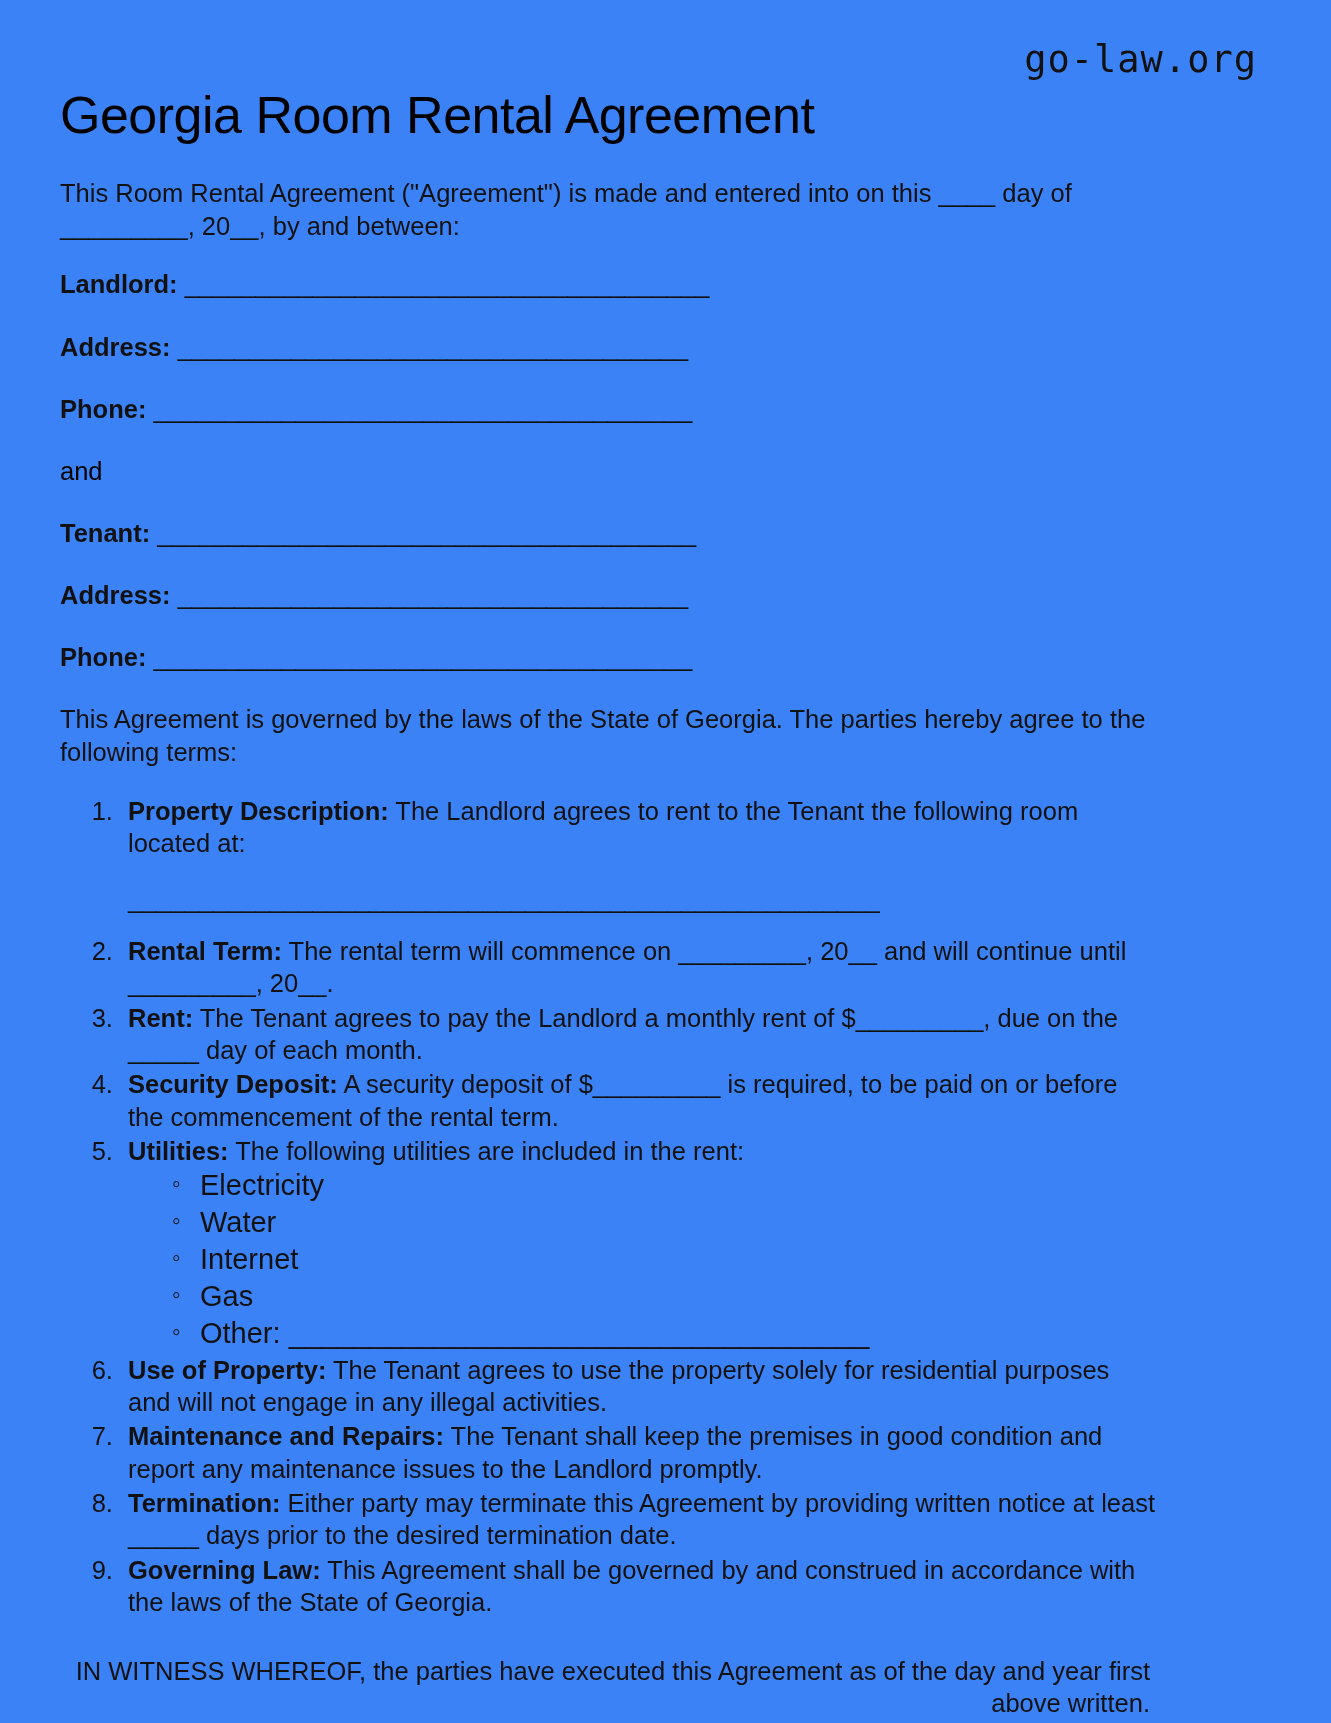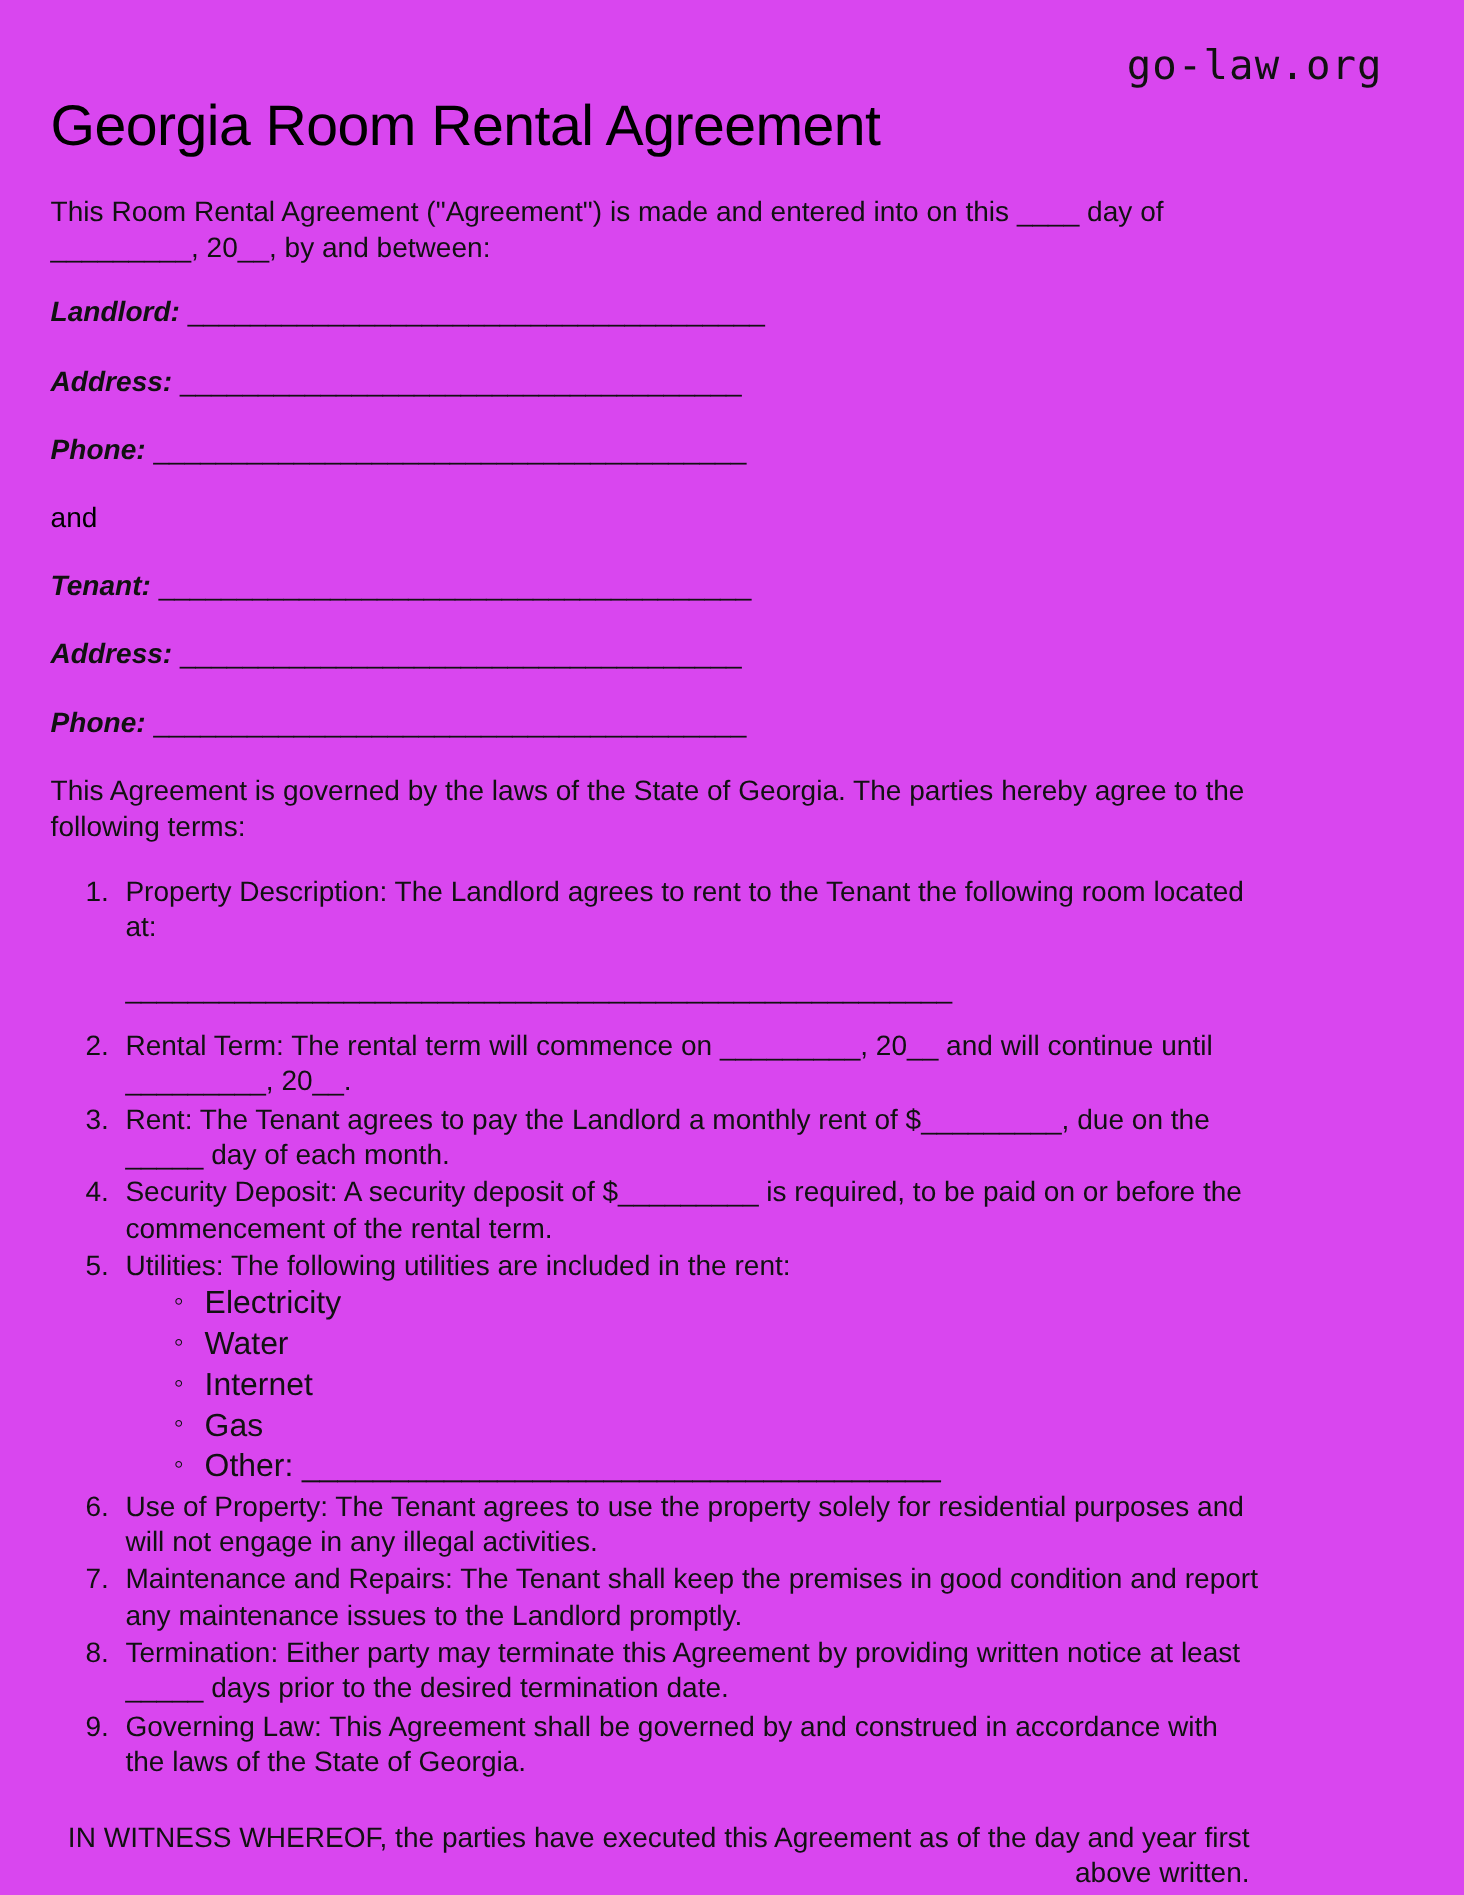--- a/index.html
+++ b/index.html
@@ -12,22 +12,22 @@
     height: 1723px;
     font-family: "Liberation Sans", sans-serif;
     color: #000000;
     position: relative;
     overflow: hidden;
   }
   .page {
     box-sizing: border-box;
     width: 1331px;
     min-height: 1723px;
-    padding: 40px 70px 0 46px;
-    background: #d946ef;
+    padding: 40px 70px 0 60px;
+    background: #3b82f6;
     position: relative;
   }
   .brand {
     position: absolute;
     top: 38px;
     right: 74px;
     font-family: "DejaVu Sans Mono", "Liberation Mono", monospace;
     font-size: 37px;
     letter-spacing: 1px;
     color: #111111;
@@ -52,21 +52,20 @@
   }
   .field-row {
     font-size: 25.5px;
     line-height: 1.3;
     margin: 0 0 29px 0;
     color: #111111;
     white-space: nowrap;
   }
   .field-row .lbl {
     font-weight: bold;
-    font-style: italic;
   }
   .blank {
     letter-spacing: 0px;
     text-align: right;
   }
   .and-line {
     font-size: 25.5px;
     line-height: 1.3;
     margin: 0 0 29px 0;
   }
@@ -76,21 +75,21 @@
     font-size: 25.5px;
     line-height: 1.27;
     color: #111111;
   }
   ol.terms > li {
     margin: 0 0 2px 0;
     padding-left: 8px;
     max-width: 1030px;
   }
   ol.terms > li strong {
-    font-weight: normal;
+    font-weight: bold;
   }
   .room-blank-line {
     margin: 28px 0 22px 0;
     font-size: 25.5px;
     line-height: 1;
     white-space: nowrap;
   }
   ul.utilities {
     list-style: none;
     margin: 0;

